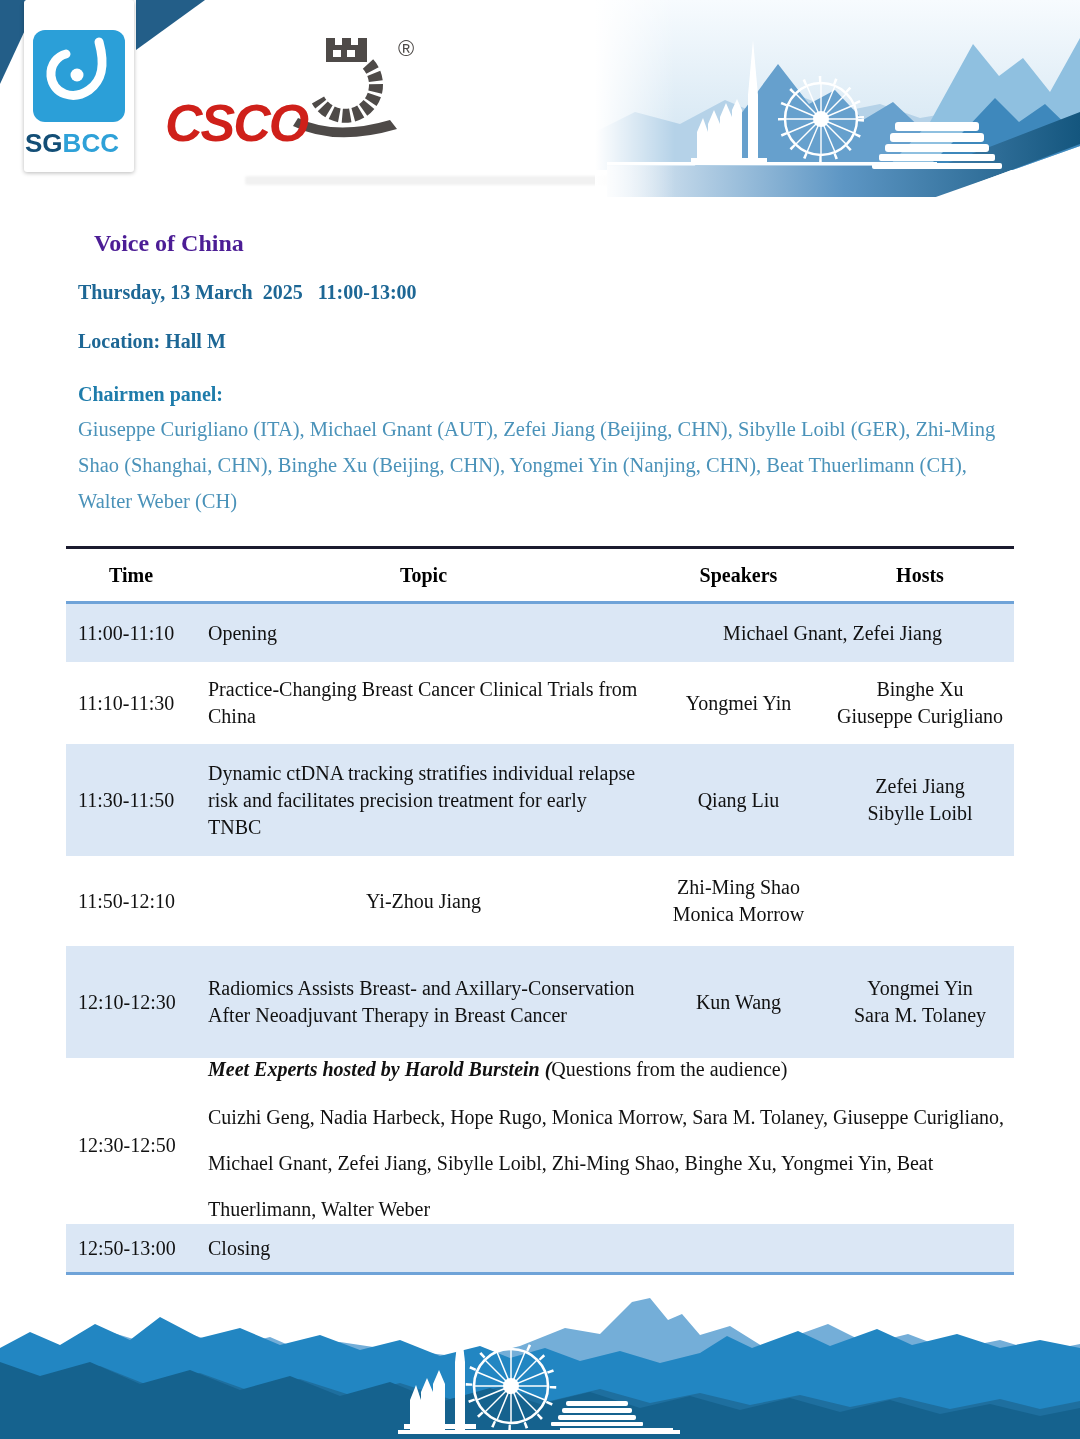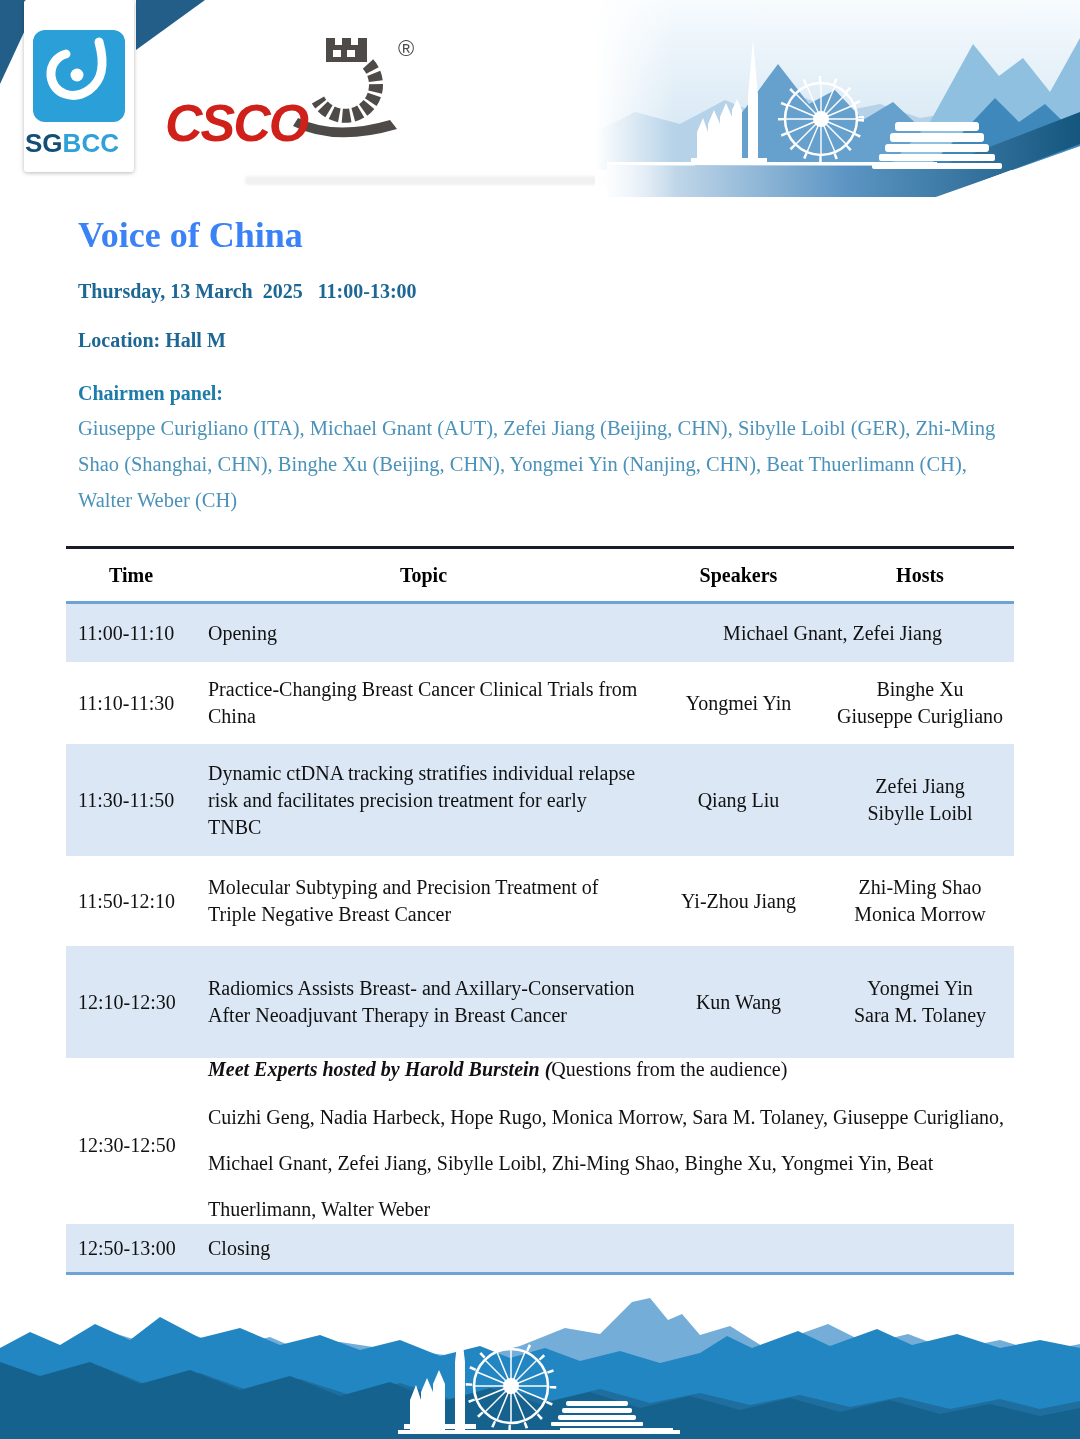--- a/index.html
+++ b/index.html
@@ -22,21 +22,21 @@
              font-weight:bold;font-style:italic;font-size:52px;color:#cf201a;letter-spacing:-2px;}
   .csco-dragon{position:absolute;left:128px;top:0px;}
   .csco-reg{position:absolute;left:238px;top:6px;font-family:"Liberation Sans",sans-serif;
             font-size:22px;color:#4e4a48;font-style:normal;}
   .faded-bar{position:absolute;left:245px;top:176px;width:500px;height:9px;background:#cfcfcf;
              opacity:.28;filter:blur(1px);border-radius:2px;}
   .skyline-right{position:absolute;left:595px;top:0;}
 
   
   .session{position:absolute;left:78px;top:214px;width:940px;}
-  .title{font-size:36px;font-weight:bold;color:#3b82f6;margin:0;}
+  .title{font-size:24px;font-weight:bold;color:#4c1d95;margin:16px;}
   .datetime{margin-top:24px;font-size:20px;font-weight:bold;color:#1d6795;white-space:pre;}
   .location{margin-top:26px;font-size:20px;font-weight:bold;color:#1d6795;}
   .chair-label{margin-top:30px;font-size:20px;font-weight:bold;color:#1e7cab;}
   .chair-names{margin-top:5px;width:925px;font-size:20.5px;color:#4a92b9;line-height:36px;}
 
   
   .sched{position:absolute;left:66px;top:546px;width:948px;border-top:3px solid #1b1b2e;
          border-bottom:3px solid #6fa3d8;}
   .thead{display:grid;grid-template-columns:130px 455px 175px 188px;height:52px;
          align-items:center;font-weight:bold;font-size:20px;color:#000;
@@ -197,21 +197,20 @@
       <div class="c-topic">Dynamic ctDNA tracking stratifies individual relapse risk and facilitates precision treatment for early TNBC</div>
       <div class="c-speaker">Qiang Liu</div>
       <div class="c-hosts">
         <span>Zefei Jiang</span>
         <span>Sibylle Loibl</span>
       </div>
     </div>
 
     <div class="trow r3">
       <div class="c-time">11:50-12:10</div>
-      <div class="c-topic">Molecular Subtyping and Precision Treatment of Triple Negative Breast Cancer</div>
       <div class="c-speaker">Yi-Zhou Jiang</div>
       <div class="c-hosts">
         <span>Zhi-Ming Shao</span>
         <span>Monica Morrow</span>
       </div>
     </div>
 
     <div class="trow stripe r4">
       <div class="c-time">12:10-12:30</div>
       <div class="c-topic">Radiomics Assists Breast- and Axillary-Conservation After Neoadjuvant Therapy in Breast Cancer</div>

